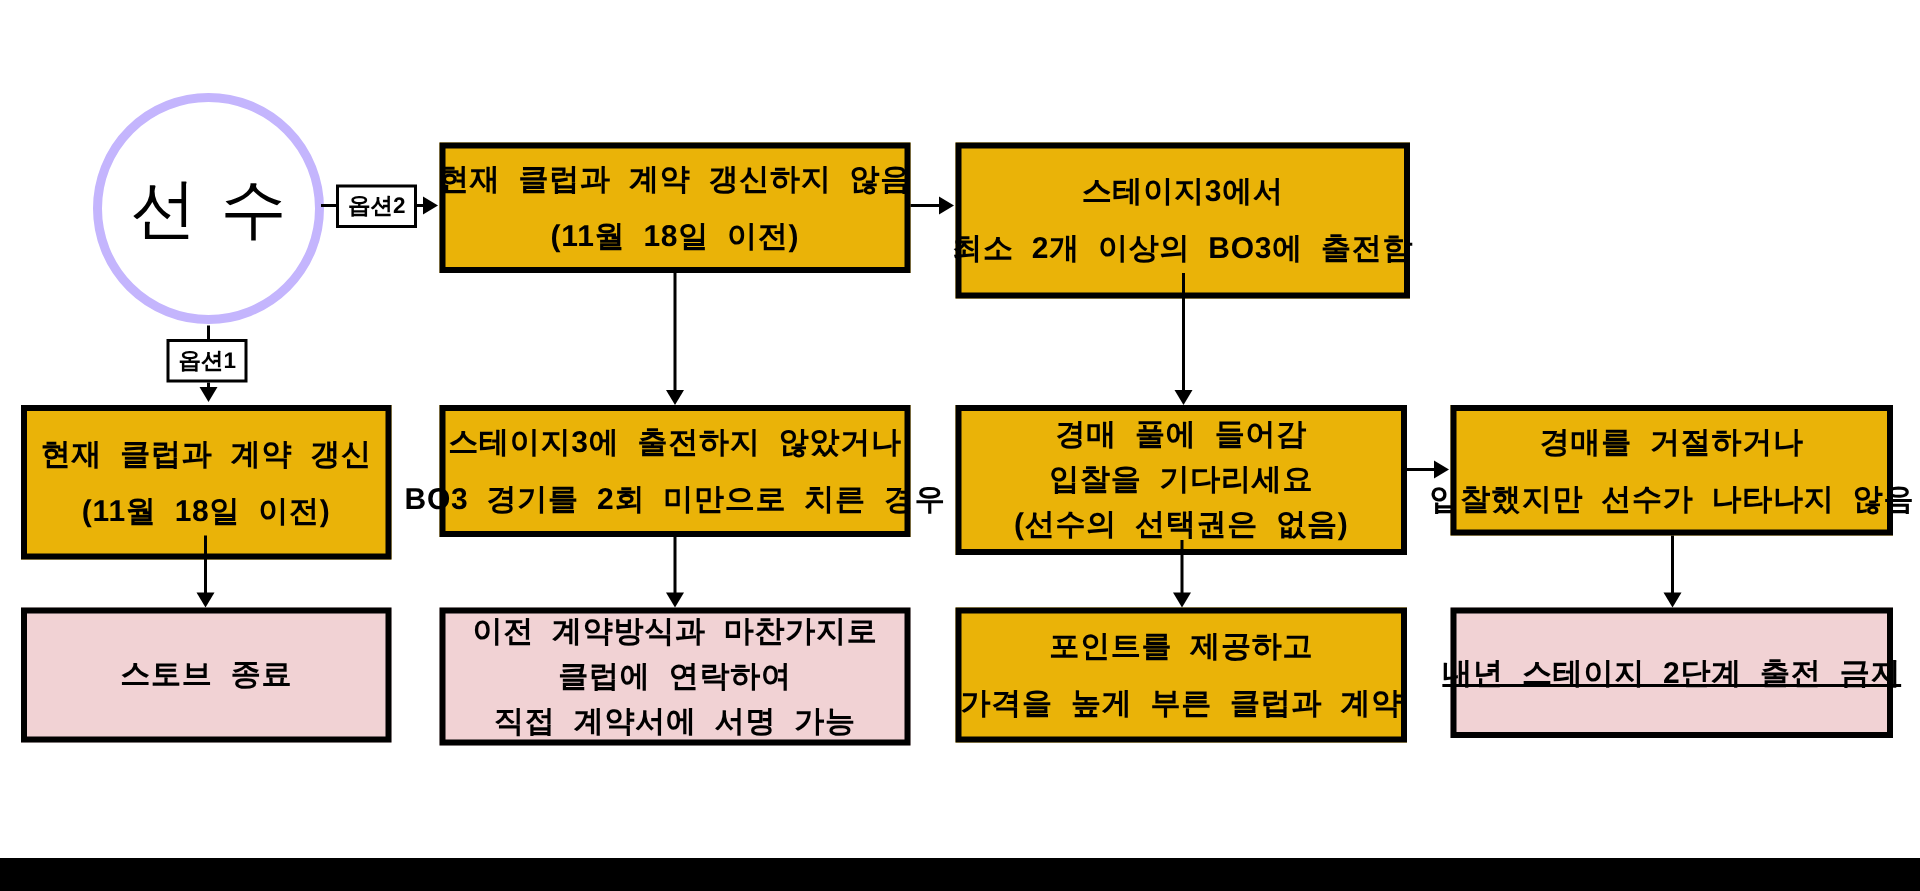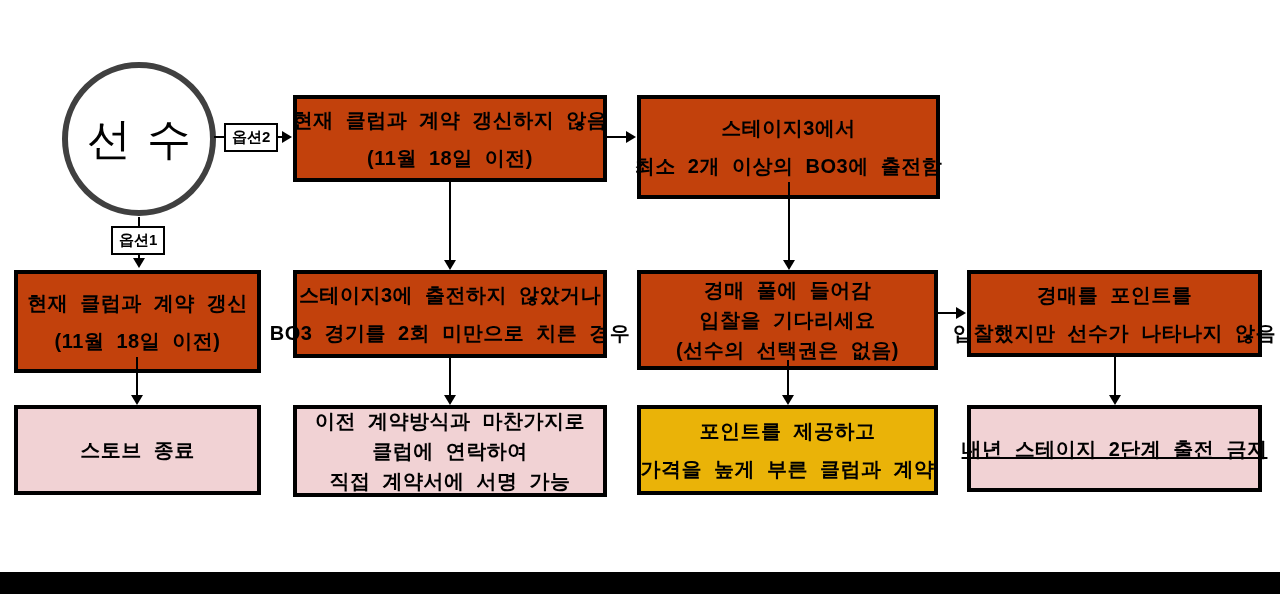--- a/index.html
+++ b/index.html
@@ -7,32 +7,32 @@
     width: 1280px; height: 594px;
     background: #ffffff;
     font-family: "Liberation Sans", "DejaVu Sans", sans-serif;
     overflow: hidden; position: relative;
   }
   .stage { position: absolute; left: 0; top: 0; width: 1280px; height: 594px; }
 
   
   .circle {
     position: absolute; left: 62px; top: 62px; width: 154px; height: 154px;
-    box-sizing: border-box; border: 6px solid #404040; border-radius: 50%;
+    box-sizing: border-box; border: 6px solid #c4b5fd; border-radius: 50%;
     background: #fff; display: flex; align-items: center; justify-content: center;
   }
   .circle span {
     font-size: 44px; color: #000; letter-spacing: 16px; padding-left: 16px;
     white-space: nowrap;
   }
 
   
   .node {
     position: absolute; box-sizing: border-box;
-    border: 4px solid #000; background: #c2410c;
+    border: 4px solid #000; background: #eab308;
     display: flex; flex-direction: column; justify-content: center; align-items: center;
     text-align: center;
   }
   .node .tline {
     font-size: 20px; font-weight: bold; color: #000;
     line-height: 38px; letter-spacing: 0.5px; word-spacing: 6px; white-space: nowrap;
   }
   .node.lines3 .tline { line-height: 30px; }
 
   
@@ -103,21 +103,21 @@
   <div class="node" style="left:293px; top:270px; width:314px; height:88px;">
     <div class="tline">스테이지3에 출전하지 않았거나</div>
     <div class="tline">BO3 경기를 2회 미만으로 치른 경우</div>
   </div>
   <div class="node lines3" style="left:637px; top:270px; width:301px; height:100px;">
     <div class="tline">경매 풀에 들어감</div>
     <div class="tline">입찰을 기다리세요</div>
     <div class="tline">(선수의 선택권은 없음)</div>
   </div>
   <div class="node" style="left:967px; top:270px; width:295px; height:87px;">
-    <div class="tline">경매를 포인트를</div>
+    <div class="tline">경매를 거절하거나</div>
     <div class="tline">입찰했지만 선수가 나타나지 않음</div>
   </div>
 
   <div class="node outcome" style="left: 14px; top: 405px; width: 247px; height: 90px; background: rgb(241, 210, 212);">
     <div class="tline">스토브 종료</div>
   </div>
   <div class="node outcome lines3" style="left: 293px; top: 405px; width: 314px; height: 92px; background: rgb(241, 210, 212);">
     <div class="tline">이전 계약방식과 마찬가지로</div>
     <div class="tline">클럽에 연락하여</div>
     <div class="tline">직접 계약서에 서명 가능</div>

